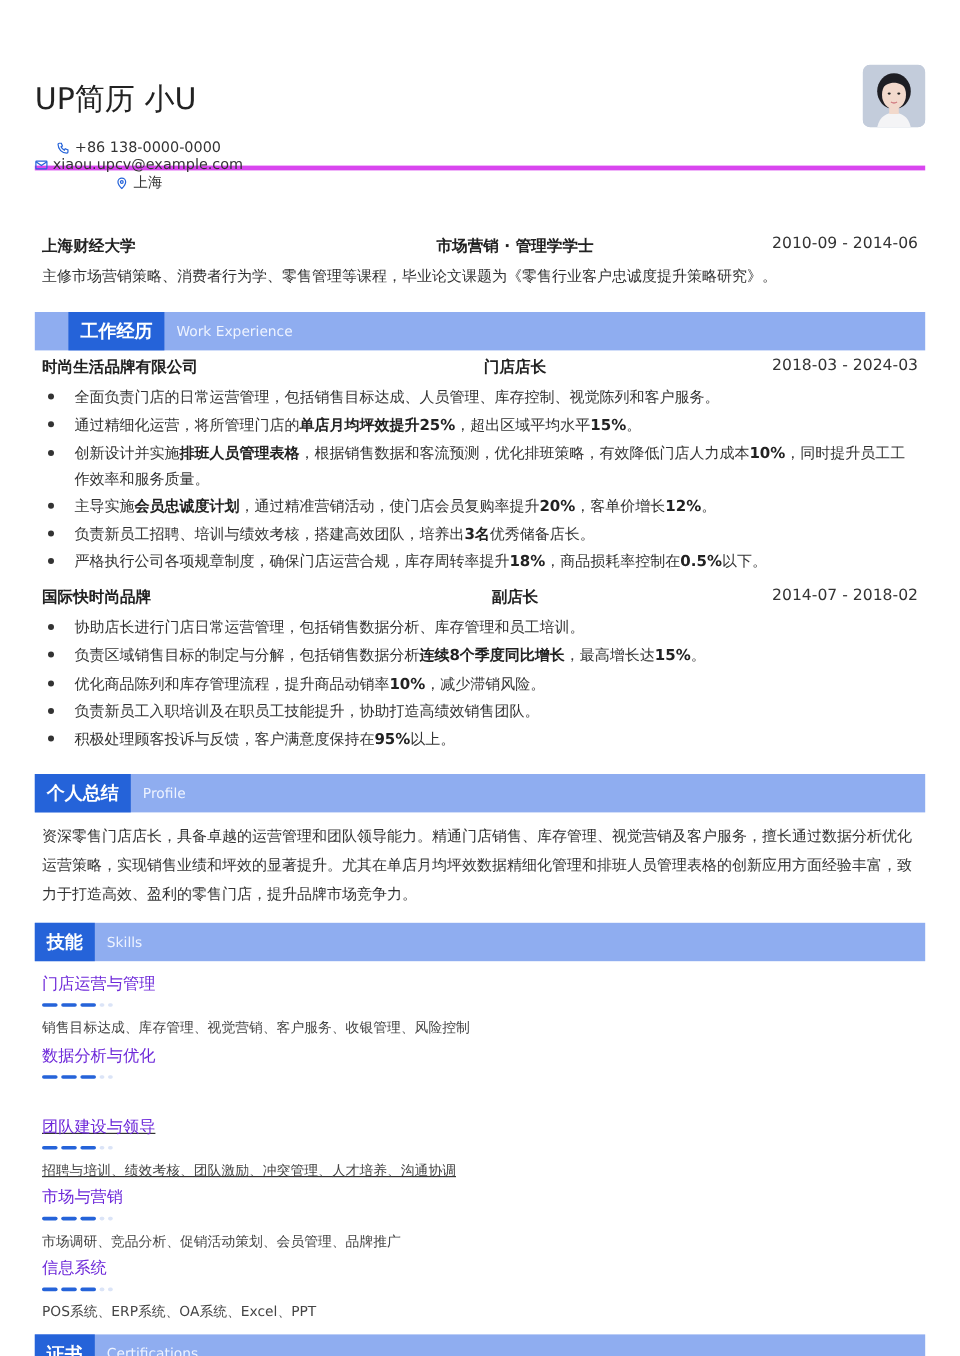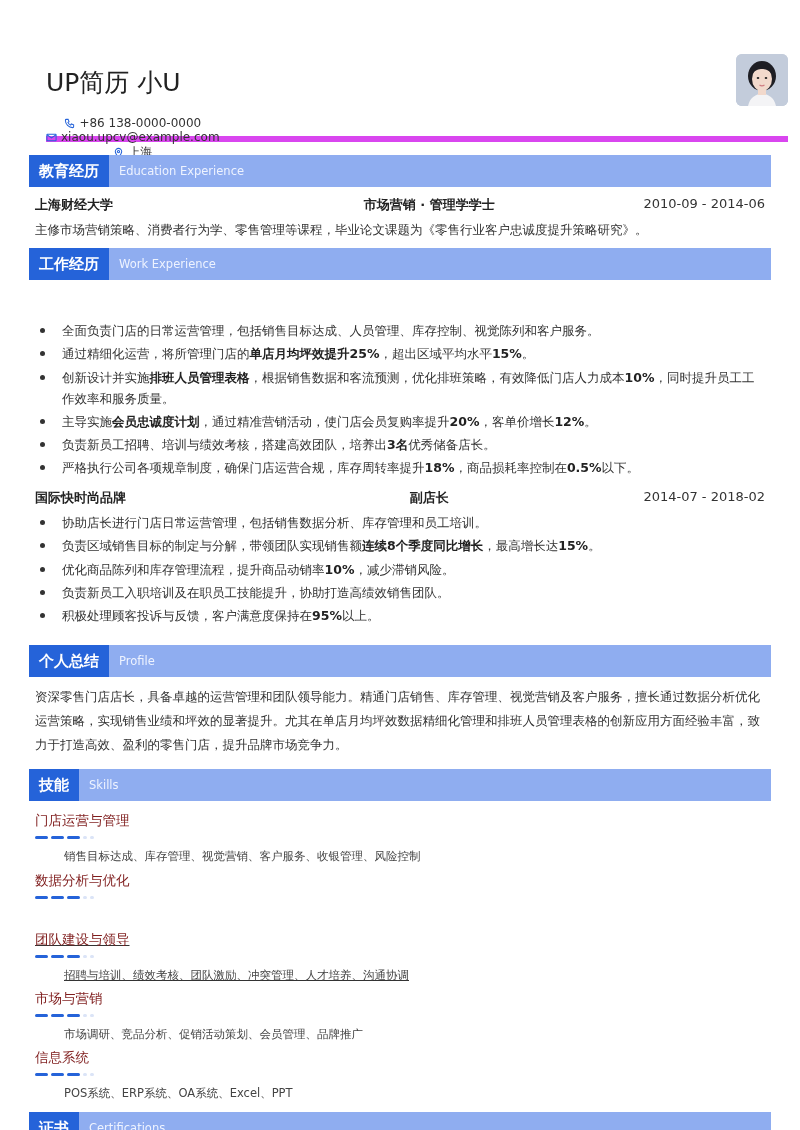--- a/index.html
+++ b/index.html
@@ -1,20 +1,20 @@
 <!DOCTYPE html>
 <html><head>
 <meta charset="utf-8">
 <style>
   * { box-sizing: border-box; margin: 0; padding: 0; }
   html, body { width: 800px; height: 1130px; overflow: hidden; background: #ffffff; }
   body { font-family: "DejaVu Sans", "Liberation Sans", sans-serif; color: #333333; position: relative; }
   .page { position: absolute; left: 0; top: 0; width: 800px; height: 1130px; background: #fff; }
 
-  .header { position: absolute; left: 29px; top: 50px; width: 742px; height: 92px; border-bottom: 6px solid #d946ef; margin-left: 17px; }
+  .header { position: absolute; left: 29px; top: 50px; width: 742px; height: 92px; border-bottom: 4px solid #d946ef; }
   .name { position: absolute; left: 0; top: 16px; font-size: 25px; font-weight: 500; color: #222; letter-spacing: 0px; }
   .contacts { position: absolute; left: 0; top: 66px; display: flex; align-items: center; font-size: 12px; color: #333; flex-direction: column; }
   .contact { display: flex; align-items: center; margin-right: 22px; }
   .contact svg { width: 11px; height: 11px; margin-right: 4px; }
   .avatar { position: absolute; right: 0; top: 4px; width: 52px; height: 52px; border-radius: 6px; overflow: hidden; background: linear-gradient(180deg,#c9d2e0,#b7c2d4); }
 
   .section-head { position: absolute; left: 29px; width: 742px; height: 32px; background: #8fadf0; display: flex; align-items: center; }
   .section-head .cn { height: 32px; background: #2563d9; color: #fff; font-size: 15px; font-weight: bold; display: flex; align-items: center; padding: 0 10px; }
   .section-head .en { color: #eef3ff; font-size: 11.5px; margin-left: 10px; }
 
@@ -24,26 +24,26 @@
   .row3 .right { font-weight: normal; color: #333; }
 
   .para { position: absolute; left: 35px; width: 730px; font-size: 12.5px; line-height: 24px; color: #333; }
 
   .bullets { position: absolute; left: 35px; width: 730px; list-style: none; }
   .bullets li { position: relative; padding-left: 27px; font-size: 12.5px; line-height: 21px; color: #333; margin-bottom: 2.3px; }
   .bullets li::before { content: ""; position: absolute; left: 5px; top: 8px; width: 5px; height: 5px; border-radius: 50%; background: #333; }
   .bullets b { font-weight: bold; color: #222; }
 
   .skill { position: absolute; left: 35px; width: 730px; }
-  .skill .title { font-size: 13.5px; color: #7f1d1d; height: 20px; line-height: 20px; }
+  .skill .title { font-size: 13.5px; color: #6d28d9; height: 20px; line-height: 20px; }
   .skill .bar { display: flex; align-items: center; height: 10px; margin-top: 2px; }
   .skill .bar span { display: inline-block; height: 3px; border-radius: 2px; margin-right: 3px; }
   .skill .bar .on { width: 13px; background: #2563d9; }
   .skill .bar .off { width: 4px; background: #dbe4f7; }
-  .skill .detail { font-size: 11.5px; color: #444; margin-top: 6px; line-height: 16px; margin-left: 29px; }
+  .skill .detail { font-size: 11.5px; color: #444; margin-top: 6px; line-height: 16px; }
 </style>
 </head>
 <body>
 
 <div class="page">
 
   <div class="header">
     <div class="name">UP简历 小U</div>
     <div class="contacts">
       <div class="contact">
@@ -75,53 +75,54 @@
         <path d="M12 52c2-9 8-12 14-12s12 3 14 12z" fill="#f4f4f6"></path>
         <rect x="22" y="34" width="8" height="7" fill="#f2d9cc"></rect>
         <ellipse cx="22" cy="24" rx="1.3" ry="0.9" fill="#222"></ellipse>
         <ellipse cx="30" cy="24" rx="1.3" ry="0.9" fill="#222"></ellipse>
         <path d="M23.5 31c1.5 1 3.5 1 5 0" stroke="#d07a80" stroke-width="1.2" fill="none"></path>
         <path d="M16 20c2-7 8-9 10-9s8 2 10 9c-3-4-7-5-10-5s-7 1-10 5z" fill="#1e1e24"></path>
       </svg>
     </div>
   </div>
 
-  <div class="section-head" style="top:155px;">
-    <div class="cn">教育经历</div>
-    <div class="en">Education Experience</div>
-  </div>
   <div class="row3" style="top:196px;">
     <div class="left">上海财经大学</div>
     <div class="mid">市场营销 · 管理学学士</div>
     <div class="right">2010-09 - 2014-06</div>
   </div>
   <div class="para" style="top:218px;">主修市场营销策略、消费者行为学、零售管理等课程，毕业论文课题为《零售行业客户忠诚度提升策略研究》。</div>
 
-  <div class="section-head" style="top:248px;">
+  <div class="section-head" style="top:260px;padding-left:28px;">
     <div class="cn">工作经历</div>
     <div class="en">Work Experience</div>
   </div>
 
+  <div class="row3" style="top:297px;">
+    <div class="left">时尚生活品牌有限公司</div>
+    <div class="mid">门店店长</div>
+    <div class="right">2018-03 - 2024-03</div>
+  </div>
   <ul class="bullets" style="top:320px;">
       <li><span>全面负责门店的日常运营管理，包括销售目标达成、人员管理、库存控制、视觉陈列和客户服务。</span></li>
       <li><span>通过精细化运营，将所管理门店的</span><b>单店月均坪效提升25%</b><span>，超出区域平均水平</span><b>15%</b><span>。</span></li>
       <li><span>创新设计并实施</span><b>排班人员管理表格</b><span>，根据销售数据和客流预测，优化排班策略，有效降低门店人力成本</span><b>10%</b><span>，同时提升员工工作效率和服务质量。</span></li>
       <li><span>主导实施</span><b>会员忠诚度计划</b><span>，通过精准营销活动，使门店会员复购率提升</span><b>20%</b><span>，客单价增长</span><b>12%</b><span>。</span></li>
       <li><span>负责新员工招聘、培训与绩效考核，搭建高效团队，培养出</span><b>3名</b><span>优秀储备店长。</span></li>
       <li><span>严格执行公司各项规章制度，确保门店运营合规，库存周转率提升</span><b>18%</b><span>，商品损耗率控制在</span><b>0.5%</b><span>以下。</span></li>
     </ul>
 
   <div class="row3" style="top:489px;">
     <div class="left">国际快时尚品牌</div>
     <div class="mid">副店长</div>
     <div class="right">2014-07 - 2018-02</div>
   </div>
   <ul class="bullets" style="top:512px;">
       <li><span>协助店长进行门店日常运营管理，包括销售数据分析、库存管理和员工培训。</span></li>
-      <li><span>负责区域销售目标的制定与分解，带领团队实现销售额</span><b>连续8个季度同比增长</b><span>，最高增长达</span><b>15%</b><span>。</span></li>
+      <li><span>负责区域销售目标的制定与分解，包括销售数据分析</span><b>连续8个季度同比增长</b><span>，最高增长达</span><b>15%</b><span>。</span></li>
       <li><span>优化商品陈列和库存管理流程，提升商品动销率</span><b>10%</b><span>，减少滞销风险。</span></li>
       <li><span>负责新员工入职培训及在职员工技能提升，协助打造高绩效销售团队。</span></li>
       <li><span>积极处理顾客投诉与反馈，客户满意度保持在</span><b>95%</b><span>以上。</span></li>
     </ul>
 
   <div class="section-head" style="top:645px;">
     <div class="cn">个人总结</div>
     <div class="en">Profile</div>
   </div>
   <div class="para" style="top:685px;">资深零售门店店长，具备卓越的运营管理和团队领导能力。精通门店销售、库存管理、视觉营销及客户服务，擅长通过数据分析优化运营策略，实现销售业绩和坪效的显著提升。尤其在单店月均坪效数据精细化管理和排班人员管理表格的创新应用方面经验丰富，致力于打造高效、盈利的零售门店，提升品牌市场竞争力。</div>

